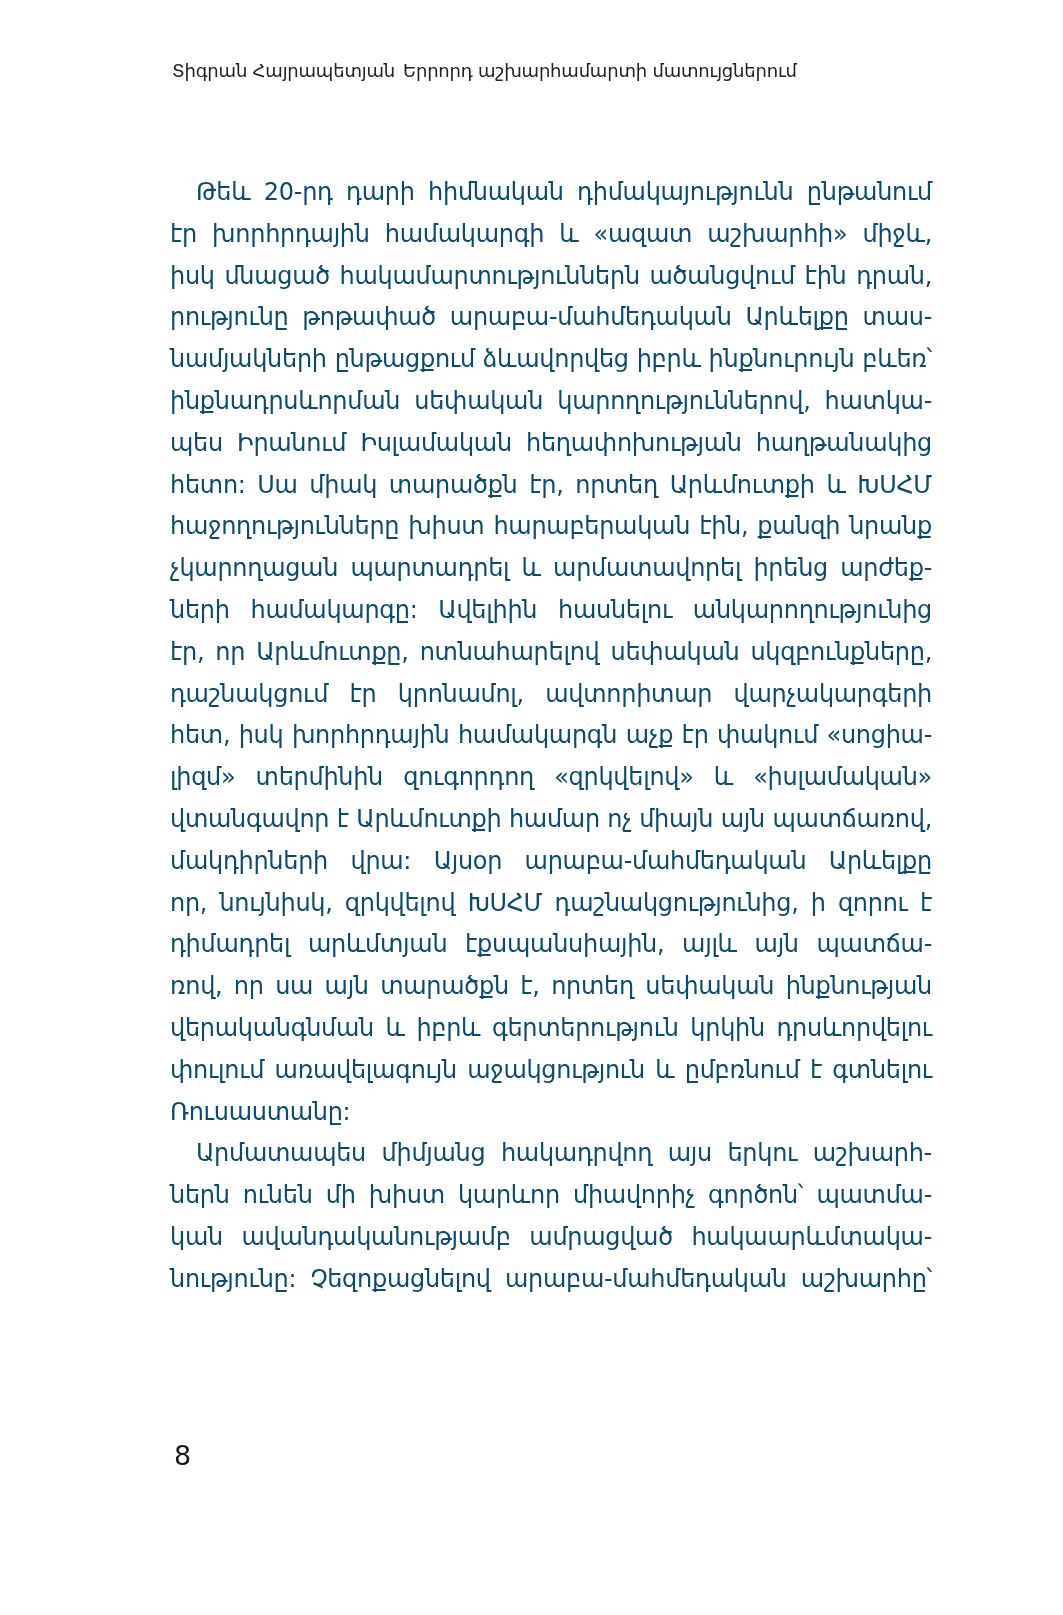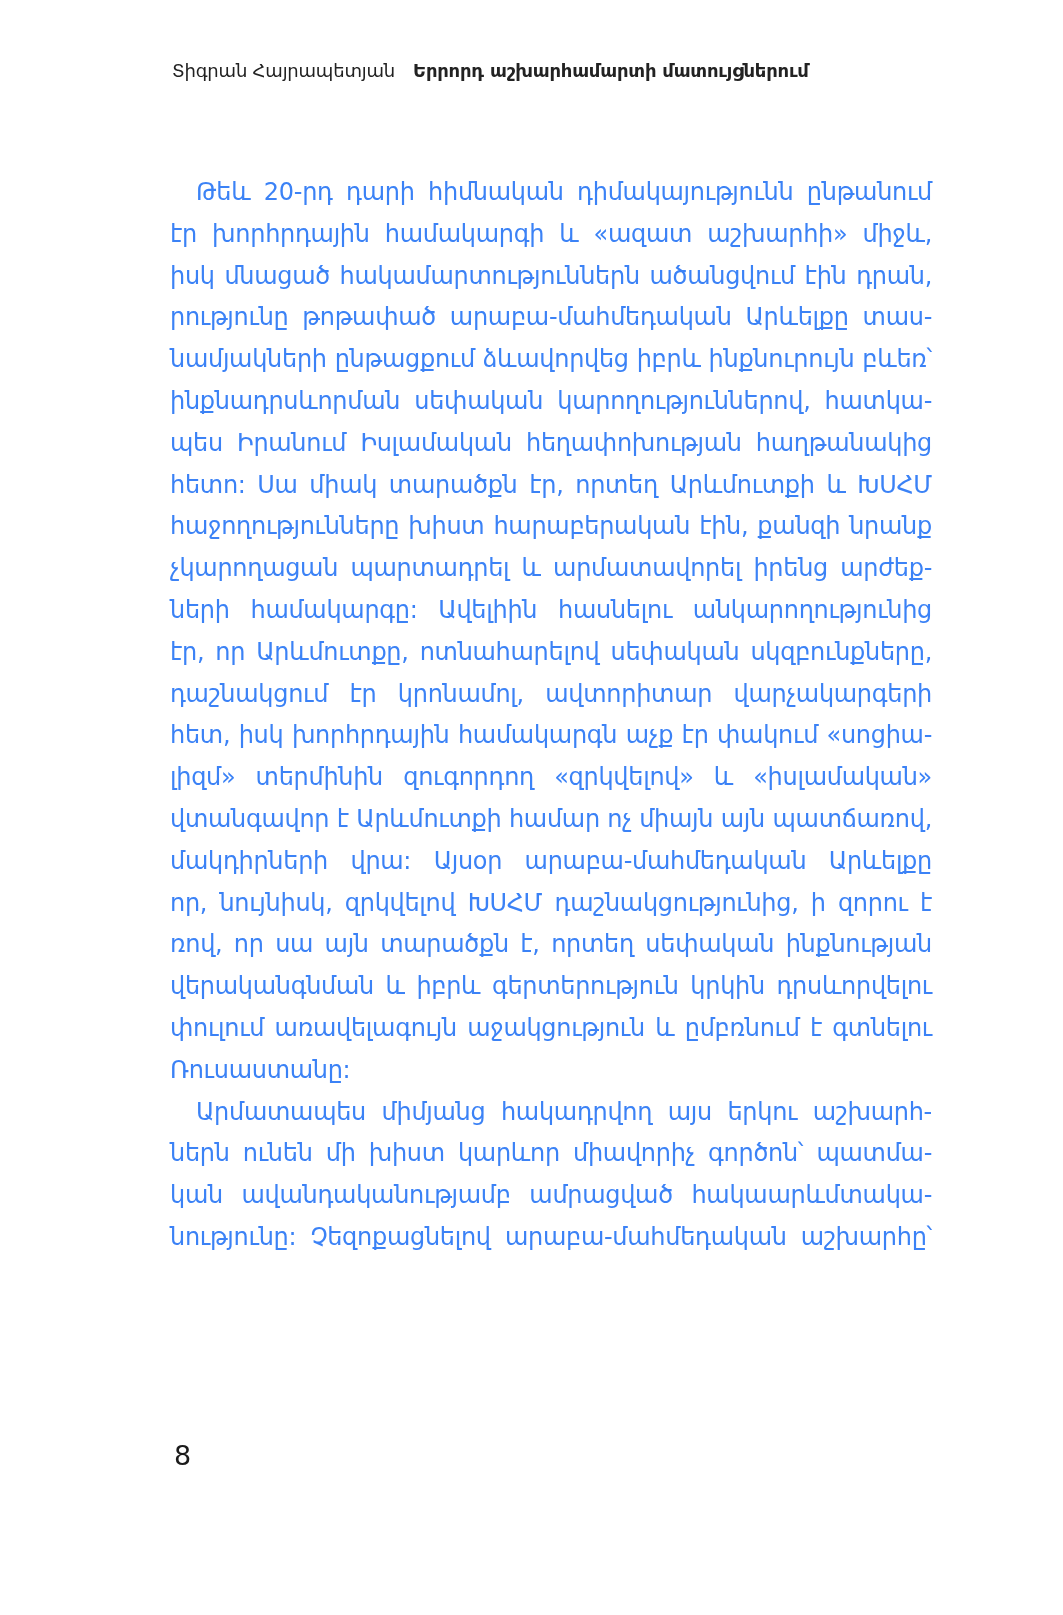--- a/index.html
+++ b/index.html
@@ -21,38 +21,38 @@
     left: 172px;
     top: 58px;
     width: 780px;
     font-size: 18px;
     line-height: 26px;
     letter-spacing: -0.2px;
     white-space: nowrap;
     color: #222;
   }
   .running-header .title-part {
-    font-weight: bold;
-    margin-left: 18px;
+    font-weight: normal;
+    margin-left: 8px;
   }
   .body-text {
     position: absolute;
     left: 170px;
     top: 172px;
     width: 762px;
   }
   .line {
     height: 41.8px;
     line-height: 41.8px;
     font-size: 24px;
     letter-spacing: -0.3px;
     white-space: nowrap;
     text-align: justify;
     text-align-last: justify;
-    color: #3b82f6;
+    color: #0c4a6e;
   }
   .line.first {
     text-indent: 26px;
   }
   .line.no-just {
     text-align-last: left;
   }
   .page-footer {
     position: absolute;
     left: 174px;
@@ -83,20 +83,21 @@
         <div class="line">հաջողությունները խիստ հարաբերական էին, քանզի նրանք</div>
         <div class="line">չկարողացան պարտադրել և արմատավորել իրենց արժեք-</div>
         <div class="line">ների համակարգը: Ավելիին հասնելու անկարողությունից</div>
         <div class="line">էր, որ Արևմուտքը, ոտնահարելով սեփական սկզբունքները,</div>
         <div class="line">դաշնակցում էր կրոնամոլ, ավտորիտար վարչակարգերի</div>
         <div class="line">հետ, իսկ խորհրդային համակարգն աչք էր փակում «սոցիա-</div>
         <div class="line">լիզմ» տերմինին զուգորդող «զրկվելով» և «իսլամական»</div>
         <div class="line">վտանգավոր է Արևմուտքի համար ոչ միայն այն պատճառով,</div>
         <div class="line">մակդիրների վրա: Այսօր արաբա-մահմեդական Արևելքը</div>
         <div class="line">որ, նույնիսկ, զրկվելով ԽՍՀՄ դաշնակցությունից, ի զորու է</div>
+        <div class="line">դիմադրել արևմտյան էքսպանսիային, այլև այն պատճա-</div>
         <div class="line">ռով, որ սա այն տարածքն է, որտեղ սեփական ինքնության</div>
         <div class="line">վերականգնման և իբրև գերտերություն կրկին դրսևորվելու</div>
         <div class="line">փուլում առավելագույն աջակցություն և ըմբռնում է գտնելու</div>
         <div class="line no-just">Ռուսաստանը:</div>
       </div>
     <div class="paragraph">
         <div class="line first">Արմատապես միմյանց հակադրվող այս երկու աշխարհ-</div>
         <div class="line">ներն ունեն մի խիստ կարևոր միավորիչ գործոն՝ պատմա-</div>
         <div class="line">կան ավանդականությամբ ամրացված հակաարևմտակա-</div>
         <div class="line">նությունը: Չեզոքացնելով արաբա-մահմեդական աշխարհը՝</div>

